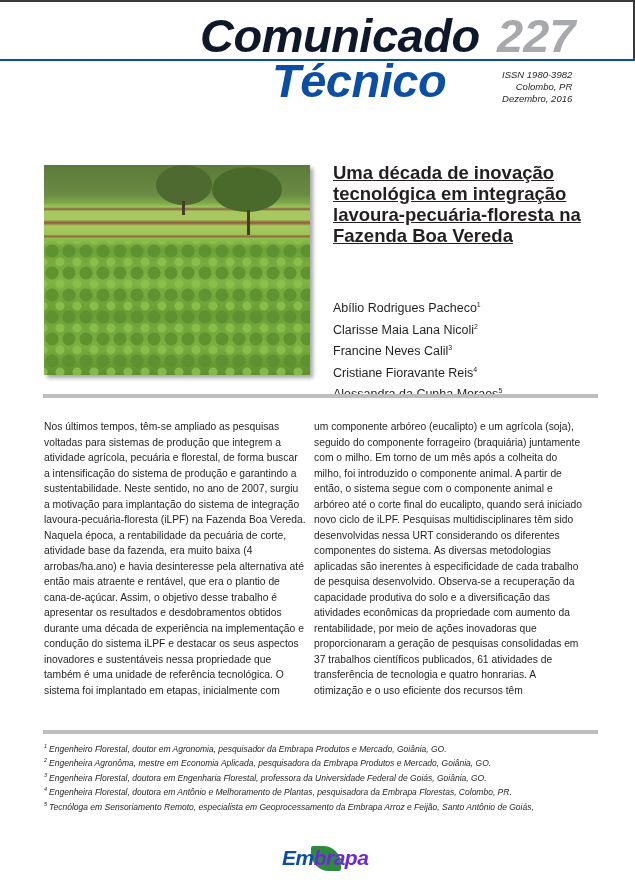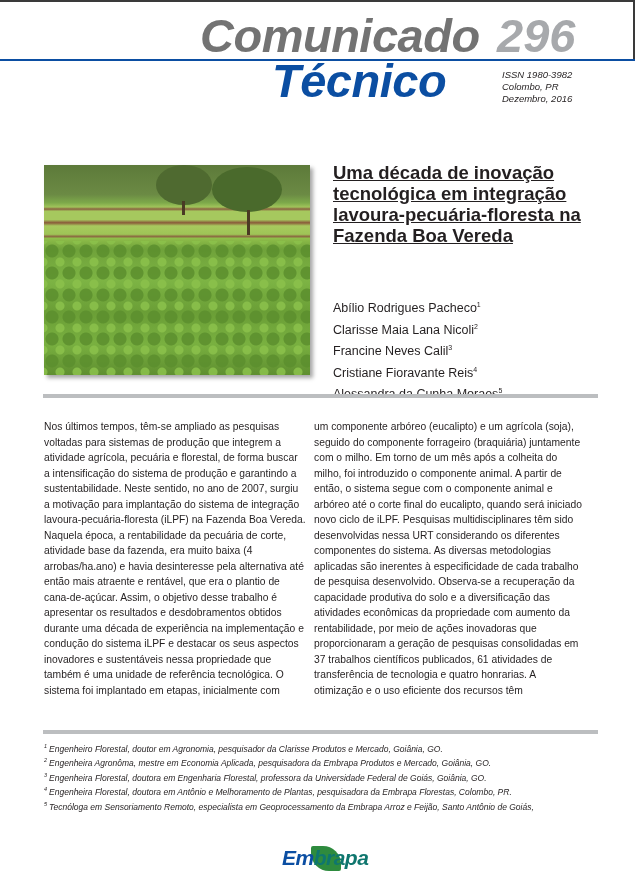--- a/index.html
+++ b/index.html
@@ -6,31 +6,31 @@
   body {
     width: 635px; height: 894px; position: relative; overflow: hidden;
     background: #ffffff; font-family: "Liberation Sans", sans-serif; color: #231f20;
   }
   .top-band { position: absolute; left: 0; top: 0; width: 635px; height: 2px; background: #3a3a3a; }
   .right-edge { position: absolute; right: 0; top: 0; width: 2px; height: 60px; background: #3a3a3a; }
   .blue-rule { position: absolute; left: 0; top: 59px; width: 635px; height: 2px; background: #0b4ea2; }
 
   .title-comunicado {
     position: absolute; left: 200px; top: 12px; font-size: 47px; line-height: 47px;
-    font-weight: bold; font-style: italic; color: #737373; letter-spacing: -0.5px;
+    font-weight: bold; font-style: italic; color: #0f172a; letter-spacing: -0.5px;
   }
   .title-number {
     position: absolute; left: 497px; top: 12px; font-size: 47px; line-height: 47px;
     font-weight: bold; font-style: italic; color: #a7a9ac;
   }
   .title-tecnico {
     position: absolute; left: 272px; top: 56px; font-size: 47px; line-height: 50px;
     font-weight: bold; font-style: italic; color: #0b4ea2; letter-spacing: -0.5px;
   }
-  .meta { position: absolute; left: 502px; top: 69px; font-size: 9.5px; line-height: 12px; font-style: italic; color: #231f20; }
+  .meta { position: absolute; left: 502px; top: 69px; font-size: 9.5px; line-height: 12px; font-style: italic; color: #231f20; text-align: right; }
 
   .photo {
     position: absolute; left: 44px; top: 165px; width: 266px; height: 210px;
     box-shadow: 3px 3px 4px rgba(0,0,0,0.35);
     background:
       linear-gradient(180deg,
         #5d7a3a 0%, #6b8a44 14%, #7da94a 18%,
         #a0c45a 20%, #8a6040 21%, #a6c85e 22%, #a6c85e 26%, #8a5a3a 27.5%, #a8c95e 29%,
         #9ec456 33%, #8c6b42 34%, #8fbe4a 35%,
         #6fa23a 40%, #7db444 55%, #6a9e36 70%, #79b040 85%, #5f8f30 100%);
@@ -71,31 +71,31 @@
 
   .logo { position: absolute; left: 282px; top: 842px; width: 90px; height: 30px; }
   .logo .leaf {
     position: absolute; left: 29px; top: 4px; width: 30px; height: 25px; background: #2e8b3e;
     border-radius: 2px 18px 2px 18px;
   }
   .logo .word {
     position: absolute; left: 0; top: 4px; font-size: 21px; line-height: 24px; font-weight: bold; font-style: italic;
     color: #0b4ea2; letter-spacing: -0.5px;
   }
-  .logo .word .w { color: #0f766e; }
+  .logo .word .w { color: #6d28d9; }
 </style>
 </head>
 <body>
 
 <div class="top-band"></div>
 <div class="right-edge"></div>
 <div class="blue-rule"></div>
 
 <div class="title-comunicado">Comunicado</div>
-<div class="title-number">296</div>
+<div class="title-number">227</div>
 <div class="title-tecnico">Técnico</div>
 
 <div class="meta">
   <div>ISSN 1980-3982</div>
   <div>Colombo, PR</div>
   <div>Dezembro, 2016</div>
 </div>
 
 <div class="photo" title="Fileiras de eucalipto em sistema de integração lavoura-pecuária-floresta com árvores ao fundo">
   <div class="tree1"></div>
@@ -120,21 +120,21 @@
 <div class="col left">
   <p>Nos últimos tempos, têm-se ampliado as pesquisas voltadas para sistemas de produção que integrem a atividade agrícola, pecuária e florestal, de forma buscar a intensificação do sistema de produção e garantindo a sustentabilidade. Neste sentido, no ano de 2007, surgiu a motivação para implantação do sistema de integração lavoura-pecuária-floresta (iLPF) na Fazenda Boa Vereda. Naquela época, a rentabilidade da pecuária de corte, atividade base da fazenda, era muito baixa (4 arrobas/ha.ano) e havia desinteresse pela alternativa até então mais atraente e rentável, que era o plantio de cana-de-açúcar. Assim, o objetivo desse trabalho é apresentar os resultados e desdobramentos obtidos durante uma década de experiência na implementação e condução do sistema iLPF e destacar os seus aspectos inovadores e sustentáveis nessa propriedade que também é uma unidade de referência tecnológica. O sistema foi implantado em etapas, inicialmente com</p>
 </div>
 <div class="col right">
   <p>um componente arbóreo (eucalipto) e um agrícola (soja), seguido do componente forrageiro (braquiária) juntamente com o milho. Em torno de um mês após a colheita do milho, foi introduzido o componente animal. A partir de então, o sistema segue com o componente animal e arbóreo até o corte final do eucalipto, quando será iniciado novo ciclo de iLPF. Pesquisas multidisciplinares têm sido desenvolvidas nessa URT considerando os diferentes componentes do sistema. As diversas metodologias aplicadas são inerentes à especificidade de cada trabalho de pesquisa desenvolvido. Observa-se a recuperação da capacidade produtiva do solo e a diversificação das atividades econômicas da propriedade com aumento da rentabilidade, por meio de ações inovadoras que proporcionaram a geração de pesquisas consolidadas em 37 trabalhos científicos publicados, 61 atividades de transferência de tecnologia e quatro honrarias. A otimização e o uso eficiente dos recursos têm</p>
 </div>
 
 <div class="sep s2"></div>
 
 <div class="footnotes">
-  <p class="fn"><sup>1</sup><span>Engenheiro Florestal, doutor em Agronomia, pesquisador da Clarisse Produtos e Mercado, Goiânia, GO.</span></p>
+  <p class="fn"><sup>1</sup><span>Engenheiro Florestal, doutor em Agronomia, pesquisador da Embrapa Produtos e Mercado, Goiânia, GO.</span></p>
   <p class="fn"><sup>2</sup><span>Engenheira Agronôma, mestre em Economia Aplicada, pesquisadora da Embrapa Produtos e Mercado, Goiânia, GO.</span></p>
   <p class="fn"><sup>3</sup><span>Engenheira Florestal, doutora em Engenharia Florestal, professora da Universidade Federal de Goiás, Goiânia, GO.</span></p>
   <p class="fn"><sup>4</sup><span>Engenheira Florestal, doutora em Antônio e Melhoramento de Plantas, pesquisadora da Embrapa Florestas, Colombo, PR.</span></p>
   <p class="fn"><sup>5</sup><span>Tecnóloga em Sensoriamento Remoto, especialista em Geoprocessamento da Embrapa Arroz e Feijão, Santo Antônio de Goiás,</span></p>
 </div>
 
 <div class="logo">
   <div class="leaf"></div>
   <div class="word"><span>Em</span><span class="w">brapa</span></div>
 </div>

